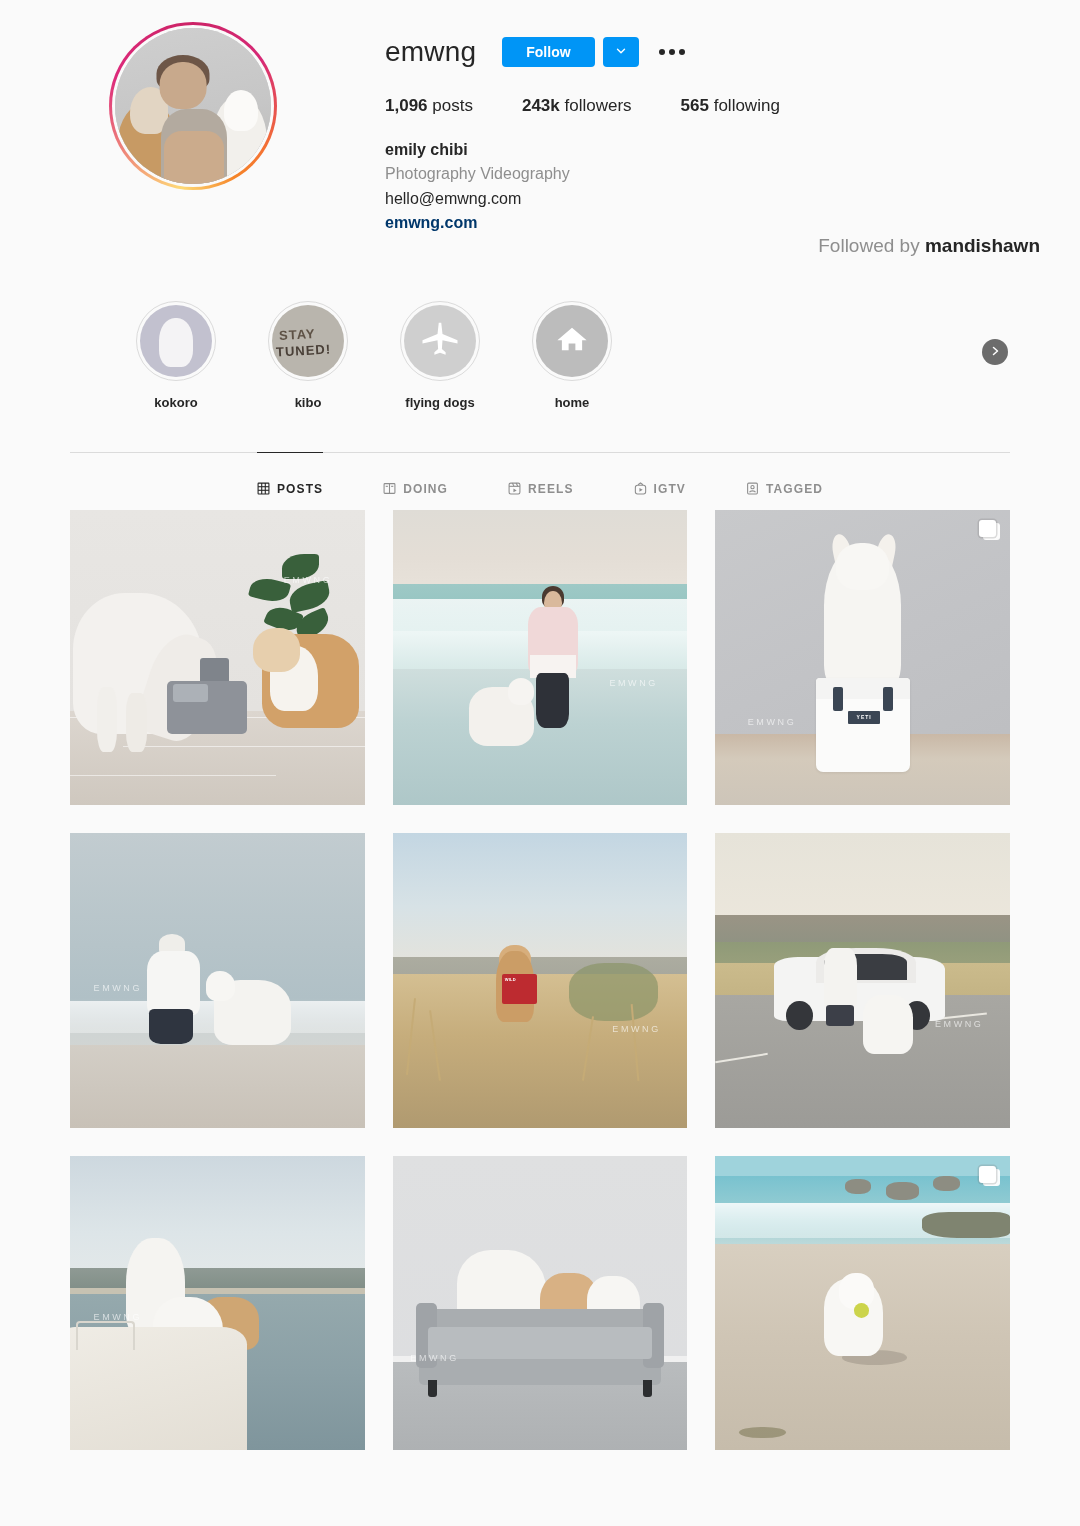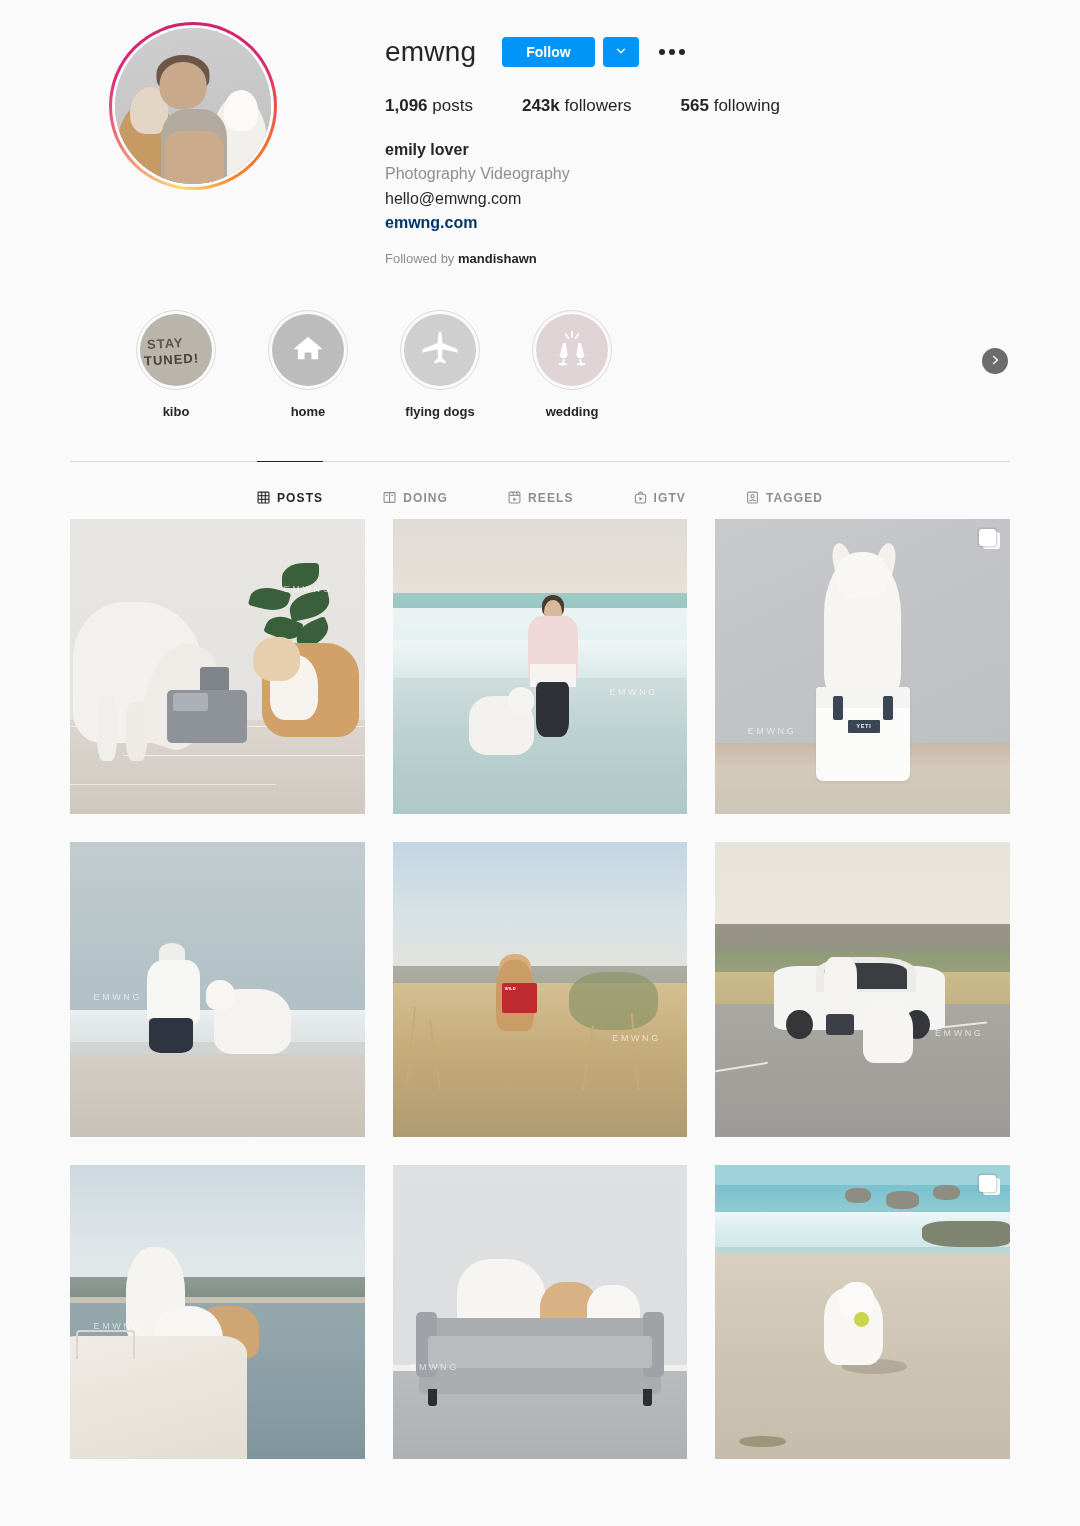--- a/index.html
+++ b/index.html
@@ -108,21 +108,21 @@
     font-size: 17px;
   }
   .stat { margin-right: 49px; color: #262626; }
   .stat b { font-weight: bold; }
 
   .bio { margin-top: 22px; font-size: 16px; line-height: 1.52; }
   .bio-name { font-weight: bold; }
   .bio-cat { color: #8e8e8e; }
   .bio-link { color: #00376b; font-weight: bold; text-decoration: none; display:block; }
   .followed-by {
-    margin-top: 16px; font-size: 13px; color: #8e8e8e;
+    font-size: 19px; color: #8e8e8e; text-align: right;
   }
   .followed-by b { color: #262626; font-weight: bold; }
 
   
   .highlights {
     display: flex;
     padding: 0 0 0 110px;
     margin-top: 44px;
     position: relative;
     gap: 0;
@@ -447,93 +447,81 @@
         </button>
       </div>
 
       <div class="stats-row">
         <span class="stat"><b>1,096</b> <span>posts</span></span>
         <span class="stat"><b>243k</b> <span>followers</span></span>
         <span class="stat"><b>565</b> <span>following</span></span>
       </div>
 
       <div class="bio">
-        <div class="bio-name">emily lover</div>
+        <div class="bio-name">emily chibi</div>
         <div class="bio-cat">Photography Videography</div>
         <div>hello@emwng.com</div>
         <a class="bio-link" href="#">emwng.com</a>
       </div>
 
       <div class="followed-by">
         <span>Followed by </span><b>mandishawn</b>
       </div>
 
     </div>
   </div>
 
   <div class="highlights">
 
+    <div class="hl">
+      <div class="hl-circle">
+        <div class="hl-img" style="background:#c2c1cf">
+          <div class="kokoro-dog"></div>
+        </div>
+      </div>
+      <div class="hl-label">kokoro</div>
+    </div>
 
 
     <div class="hl">
       <div class="hl-circle">
         <div class="hl-img" style="background:#b9b5ad">
           <span class="stay-l1">STAY</span>
           <span class="stay-l2">TUNED!</span>
         </div>
       </div>
       <div class="hl-label">kibo</div>
+    </div>
+
+    <div class="hl">
+      <div class="hl-circle">
+        <div class="hl-img" style="background:#cfcfcf">
+          <span>
+            <svg width="40" height="40" viewBox="0 0 64 64" fill="#ffffff">
+              <path d="M30 6 h4 l2 18 L60 34 v5 L36 34 l-1 14 6 5 v4 l-9-3 -9 3 v-4 l6-5 -1-14 L4 39 v-5 L28 24 Z"></path>
+            </svg>
+          </span>
+        </div>
+      </div>
+      <div class="hl-label">flying dogs</div>
     </div>
 
     <div class="hl">
       <div class="hl-circle">
         <div class="hl-img" style="background:#bcbcbc">
           <span>
             <svg width="36" height="36" viewBox="0 0 64 64" fill="#ffffff">
               <path d="M32 12 L58 34 H50 V52 H38 V40 H26 V52 H14 V34 H6 Z"></path>
             </svg>
           </span>
         </div>
       </div>
       <div class="hl-label">home</div>
     </div>
 
-    <div class="hl">
-      <div class="hl-circle">
-        <div class="hl-img" style="background:#cfcfcf">
-          <span>
-            <svg width="40" height="40" viewBox="0 0 64 64" fill="#ffffff">
-              <path d="M30 6 h4 l2 18 L60 34 v5 L36 34 l-1 14 6 5 v4 l-9-3 -9 3 v-4 l6-5 -1-14 L4 39 v-5 L28 24 Z"></path>
-            </svg>
-          </span>
-        </div>
-      </div>
-      <div class="hl-label">flying dogs</div>
-    </div>
-
-    <div class="hl">
-      <div class="hl-circle">
-        <div class="hl-img" style="background:#e0d3d6">
-          <span>
-            <svg width="40" height="40" viewBox="0 0 64 64" fill="none" stroke="#ffffff" stroke-width="3" stroke-linecap="round">
-              <path d="M18 24 L12 44 a7 7 0 0 0 13 0 L22 24 Z" fill="#fff" stroke="none"></path>
-              <path d="M46 24 L52 44 a7 7 0 0 1 -13 0 L42 24 Z" fill="#fff" stroke="none"></path>
-              <line x1="19" y1="51" x2="17" y2="58"></line>
-                <line x1="12" y1="58" x2="23" y2="58"></line>
-              <line x1="45" y1="51" x2="47" y2="58"></line>
-                <line x1="41" y1="58" x2="52" y2="58"></line>
-              <line x1="32" y1="6" x2="32" y2="14"></line>
-              <line x1="22" y1="10" x2="26" y2="16"></line>
-              <line x1="42" y1="10" x2="38" y2="16"></line>
-            </svg>
-          </span>
-        </div>
-      </div>
-      <div class="hl-label">wedding</div>
-    </div>
 
 
     <div class="hl-next">
       <span>
         <svg width="12" height="12" viewBox="0 0 24 24" fill="none" stroke="#fff" stroke-width="3" stroke-linecap="round" stroke-linejoin="round">
             <polyline points="9 5 17 12 9 19"></polyline>
           </svg>
       </span>
     </div>
   </div>

